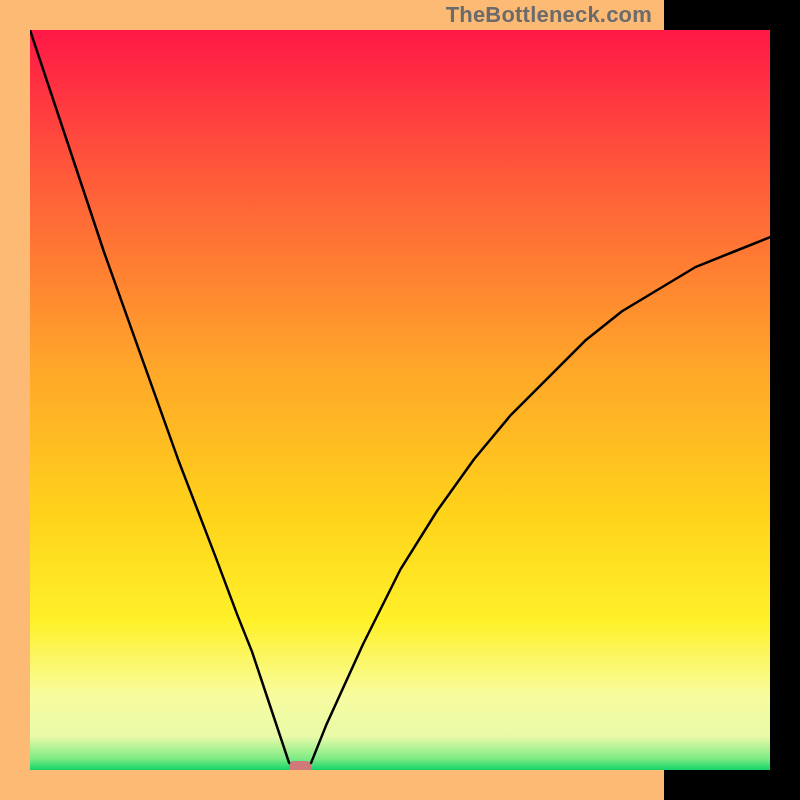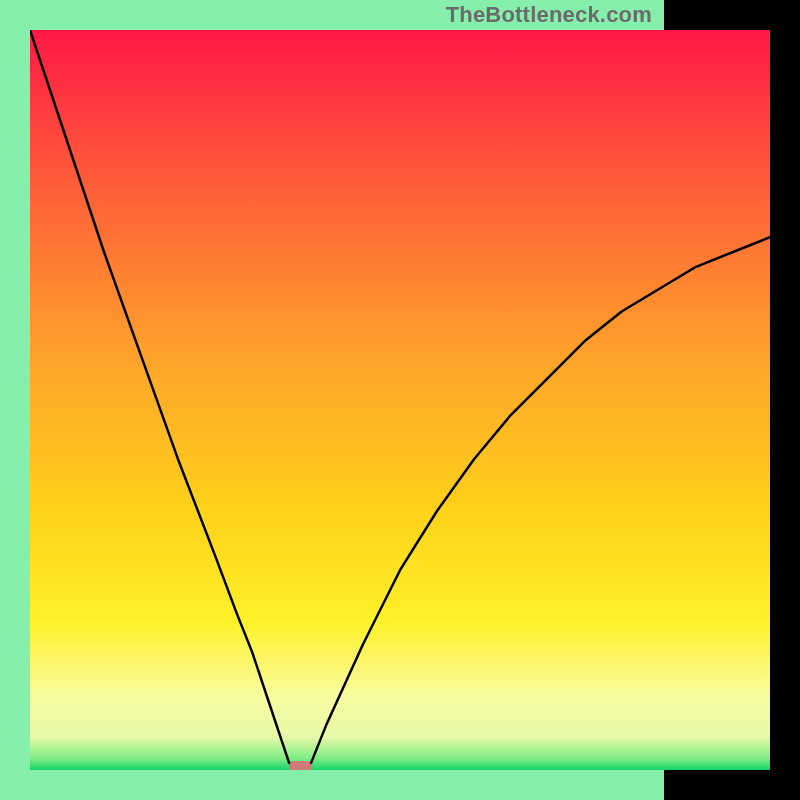--- a/index.html
+++ b/index.html
@@ -8,21 +8,21 @@
     width: 800px;
     height: 800px;
     overflow: hidden;
     font-family: Arial, Helvetica, sans-serif;
     background: #000;
   }
   .frame {
     position: relative;
     width: 664px;
     height: 800px;
-    background: #86efac;
+    background: #fdba74;
   }
   .attribution {
     position: absolute;
     top: 2px;
     right: 12px;
     color: #6b6b6b;
     font-size: 22px;
     font-weight: 600;
     letter-spacing: 0.2px;
   }

